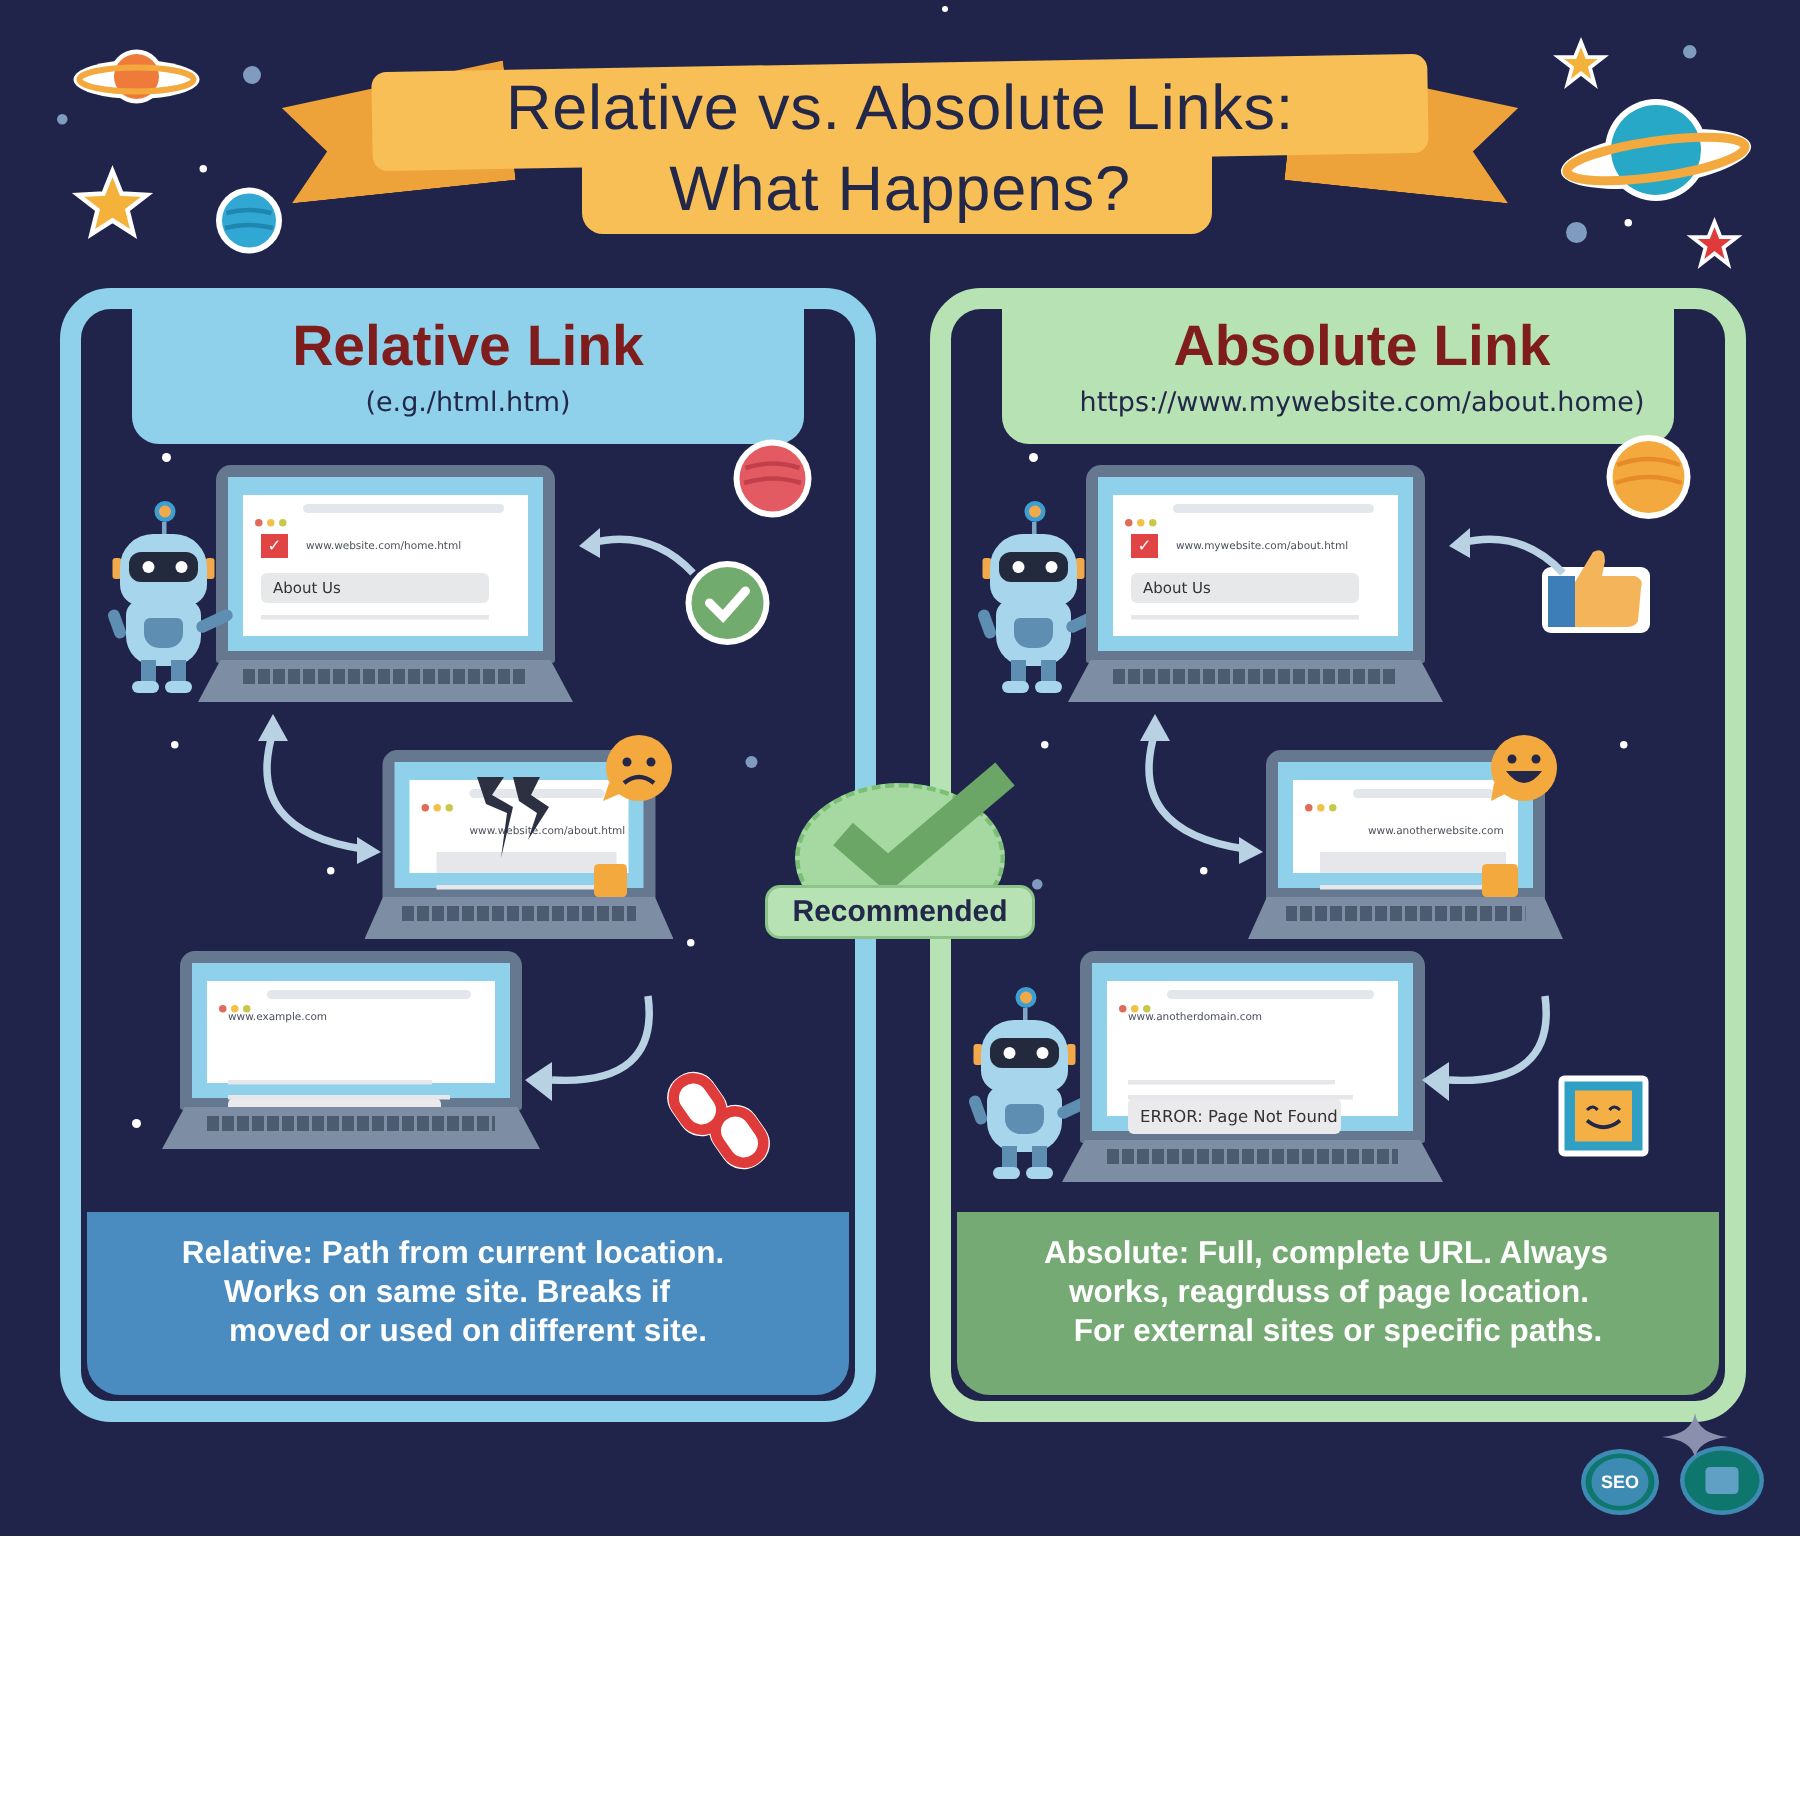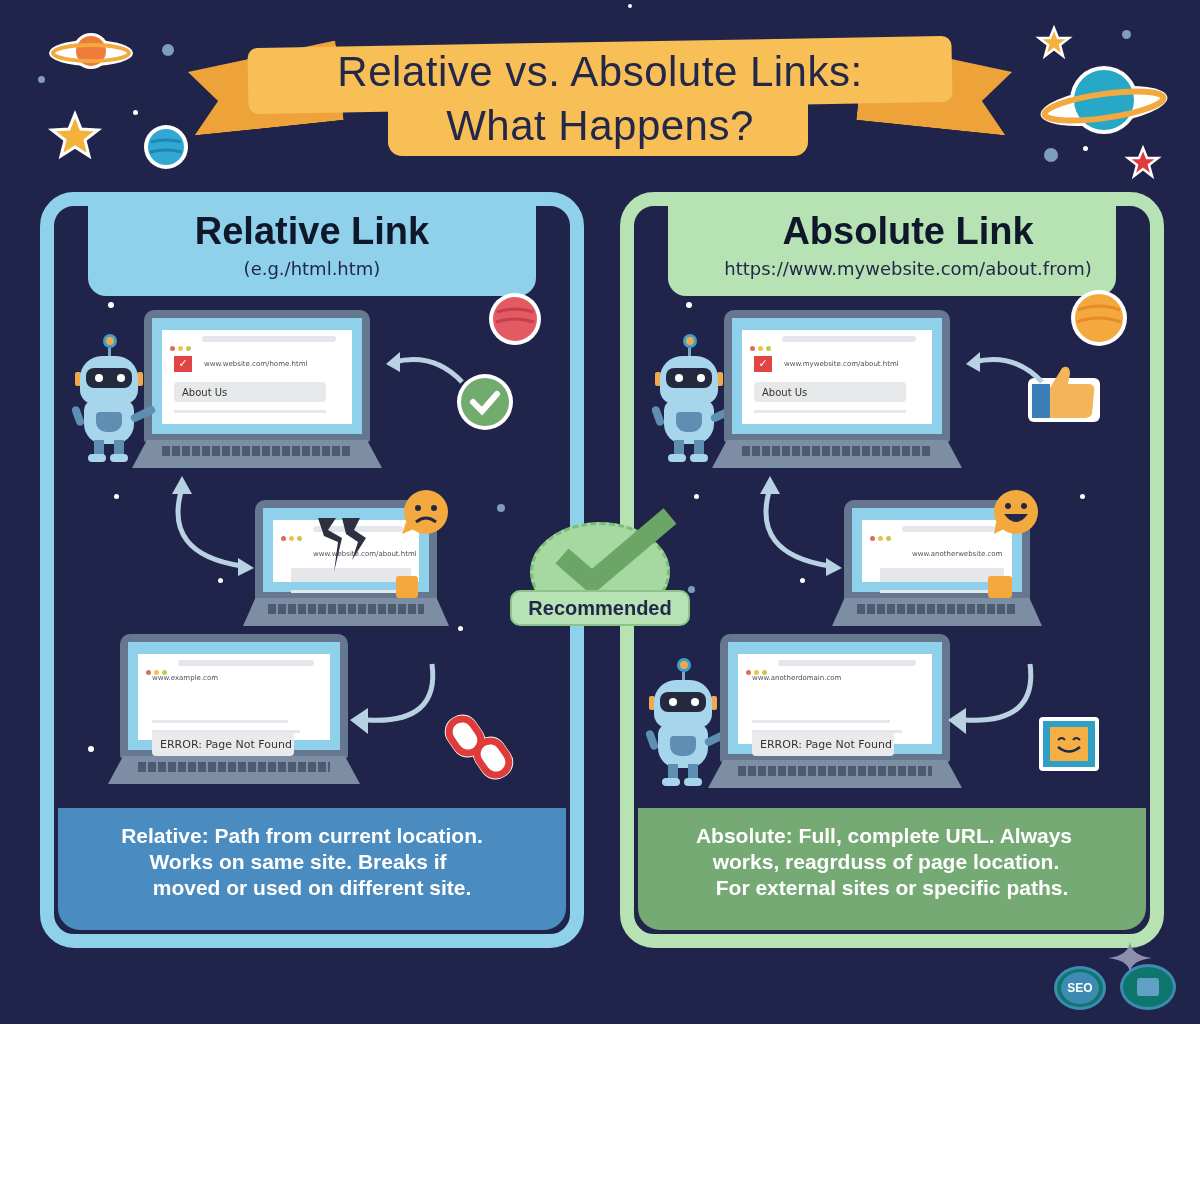--- a/index.html
+++ b/index.html
@@ -16,21 +16,21 @@
   .banner-bottom { position: absolute; left: 388px; top: 100px; width: 420px; height: 56px; background: #f7bf55; border-radius: 0 0 14px 14px; }
   .title-line { position: absolute; left: 0; width: 1200px; text-align: center; font-family: "Liberation Sans", sans-serif; font-weight: 400; color: #23284a; font-size: 42px; letter-spacing: 0.5px; }
 
   
   .panel { position: absolute; top: 192px; width: 544px; height: 756px; border-radius: 34px; border: 14px solid; background: #20244a; }
   .panel.rel { left: 40px; border-color: #8fd0ea; }
   .panel.abs-p { left: 620px; border-color: #b7e2b4; }
   .panel-head { position: absolute; top: -2px; left: 34px; width: 448px; height: 92px; border-radius: 0 0 18px 18px; }
   .rel .panel-head { background: #8fd0ea; }
   .abs-p .panel-head { background: #b7e2b4; padding-left: 16px; }
-  .panel-title { position: absolute; top: 6px; width: 100%; text-align: center; font-family: "Liberation Sans", sans-serif; font-weight: 700; font-size: 38px; color: #0f172a; }
+  .panel-title { position: absolute; top: 6px; width: 100%; text-align: center; font-family: "Liberation Sans", sans-serif; font-weight: 700; font-size: 38px; color: #7f1d1d; }
   .panel-sub { position: absolute; top: 54px; width: 100%; text-align: center; font-size: 18px; color: #23284a; }
   .panel-foot { position: absolute; left: 4px; bottom: 4px; width: 508px; height: 122px; border-radius: 0 0 22px 22px; }
   .rel .panel-foot { background: #4a8bc0; }
   .abs-p .panel-foot { background: #76aa74; }
   .foot-line { position: absolute; left: 0; width: 100%; text-align: center; color: #ffffff; font-family: "Liberation Sans", sans-serif; font-weight: 700; font-size: 21px; }
 
   
   .laptop { position: absolute; }
   .laptop .lid { position: absolute; left: 12px; top: 0; right: 12px; bottom: 26px; background: #66788f; border-radius: 10px 10px 2px 2px; }
   .laptop .screen { position: absolute; left: 8px; top: 8px; right: 8px; bottom: 8px; background: #8fd0ea; }
@@ -127,21 +127,21 @@
     <div class="panel-foot">
       <div class="foot-line" style="top:16px;left:-10px">Relative: Path from current location.</div>
       <div class="foot-line" style="top:42px;left:-14px">Works on same site. Breaks if</div>
       <div class="foot-line" style="top:68px;left:0px">moved or used on different site.</div>
     </div>
   </div>
 
   <div class="panel abs-p">
     <div class="panel-head">
       <div class="panel-title">Absolute Link</div>
-      <div class="panel-sub">https://www.mywebsite.com/about.from)</div>
+      <div class="panel-sub">https://www.mywebsite.com/about.home)</div>
     </div>
     <div class="panel-foot">
       <div class="foot-line" style="top:16px;left:-8px">Absolute: Full, complete URL. Always</div>
       <div class="foot-line" style="top:42px;left:-6px">works, reagrduss of page location.</div>
       <div class="foot-line" style="top:68px;left:0px">For external sites or specific paths.</div>
     </div>
   </div>
 
   <div class="laptop" style="left:132px;top:310px;width:250px;height:158px">
     <div class="lid">
@@ -183,21 +183,21 @@
   </svg>
   <svg style="left:398px;top:490px" width="52" height="46">
     <circle cx="28" cy="22" r="22" fill="#f4a93f"></circle>
     <polygon points="8,32 4,44 18,38" fill="#f4a93f"></polygon>
     <circle cx="20" cy="18" r="3" fill="#23284a"></circle>
       <circle cx="36" cy="18" r="3" fill="#23284a"></circle>
     <path d="M18 32 Q28 24 38 32" stroke="#23284a" stroke-width="3" fill="none"></path>
   </svg>
   <div class="abs" style="left:396px;top:576px;width:22px;height:22px;background:#f4a93f;border-radius:3px"></div>
 
-  <div class="laptop" style="left:108px;top:634px;width:252px;height:150px">
+  <div class="laptop" style="left:108px;top:634px;width:252px;height:132px">
     <div class="lid">
         <div class="screen">
           <div class="page">
       <div class="dots"><span style="background:#e06b5b"></span><span style="background:#f2c14a"></span><span style="background:#c8c94a"></span></div>
       <div class="urlbar"></div>
       <div class="url-text" style="left:14px;top:20px">www.example.com</div>
       <div class="err-field" style="left:14px;top:32px;width:142px;height:24px">ERROR: Page Not Found</div>
       <div class="line" style="left:14px;top:66px;width:136px"></div>
       <div class="line" style="left:14px;top:76px;width:148px"></div>
     </div>

